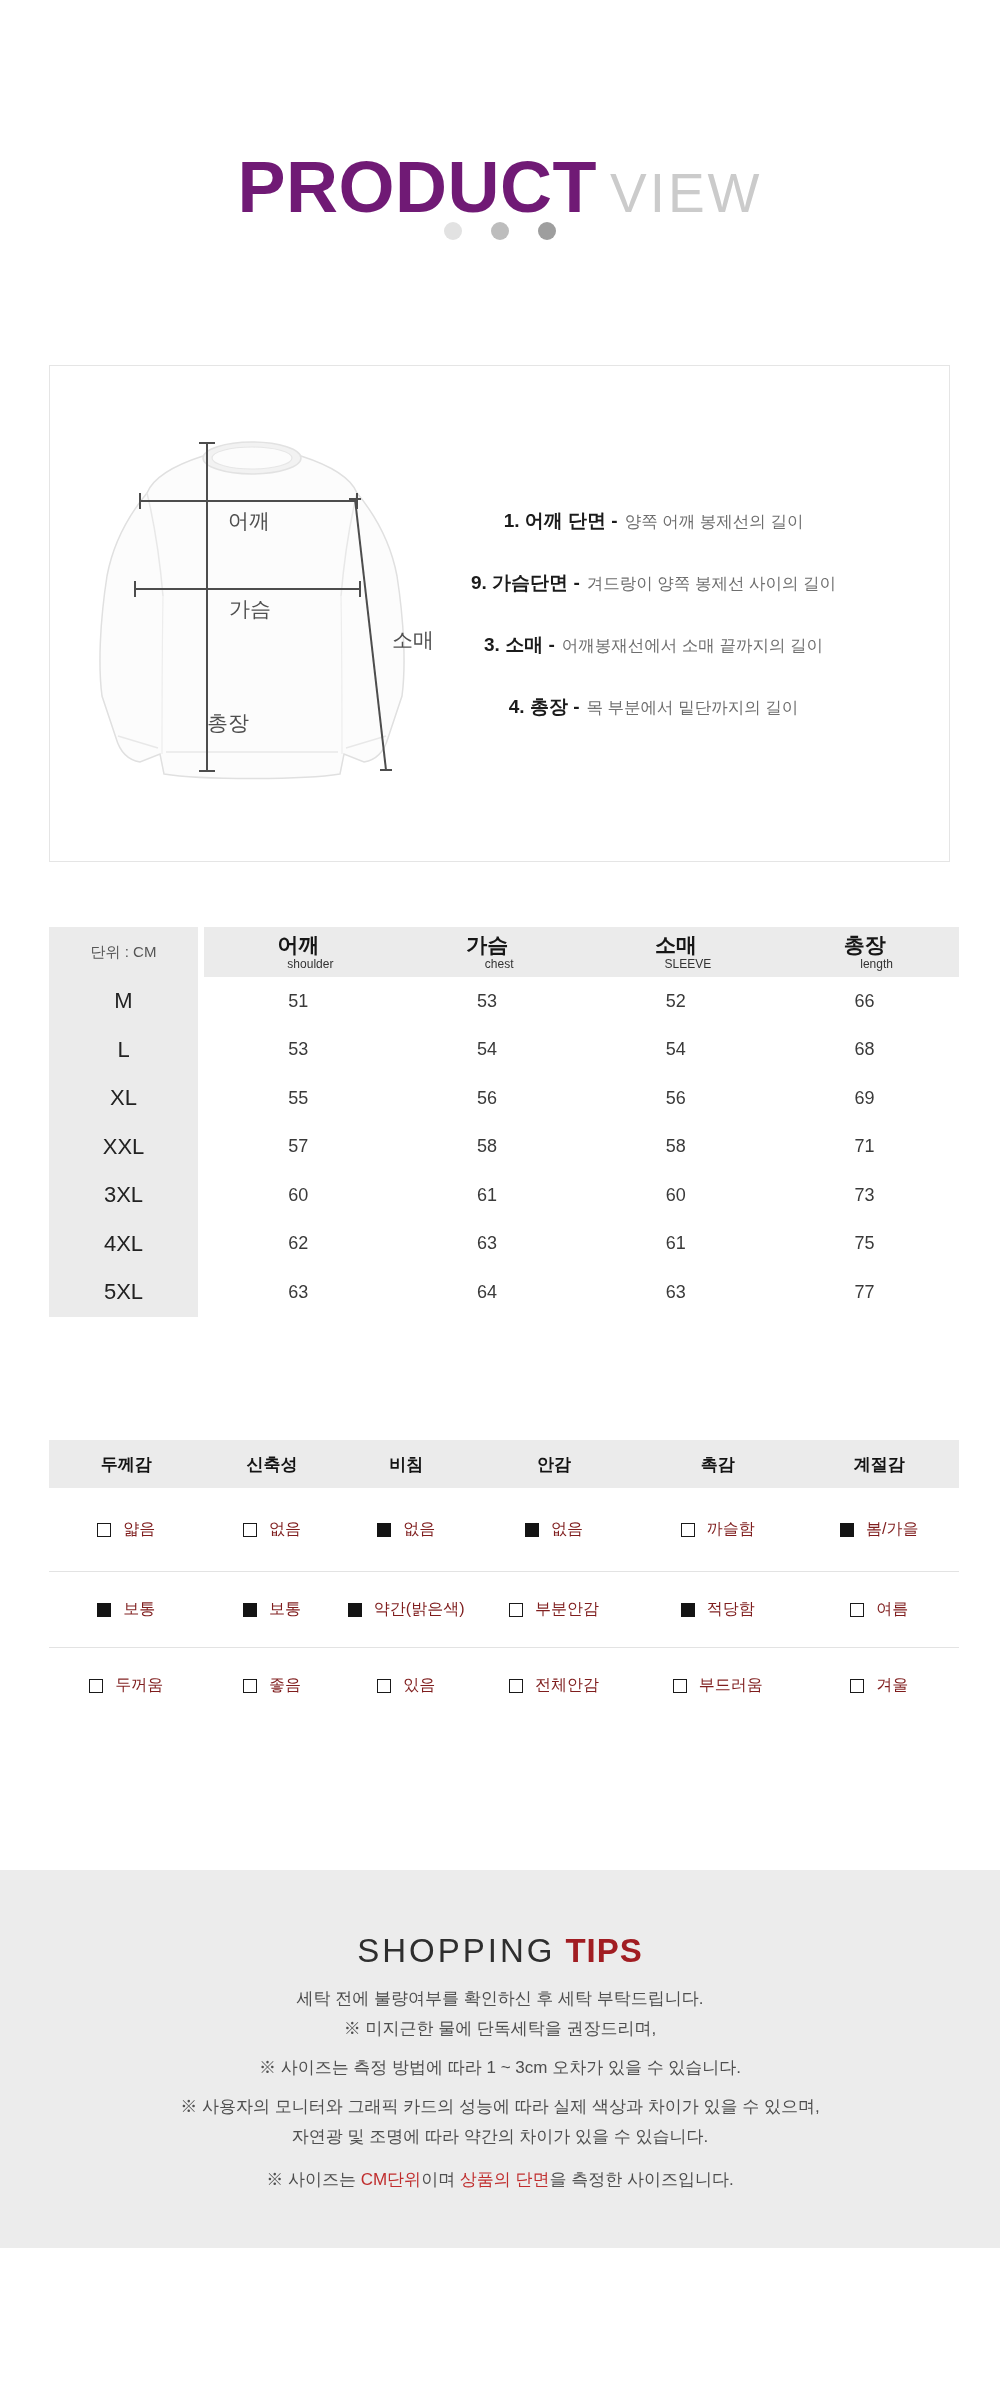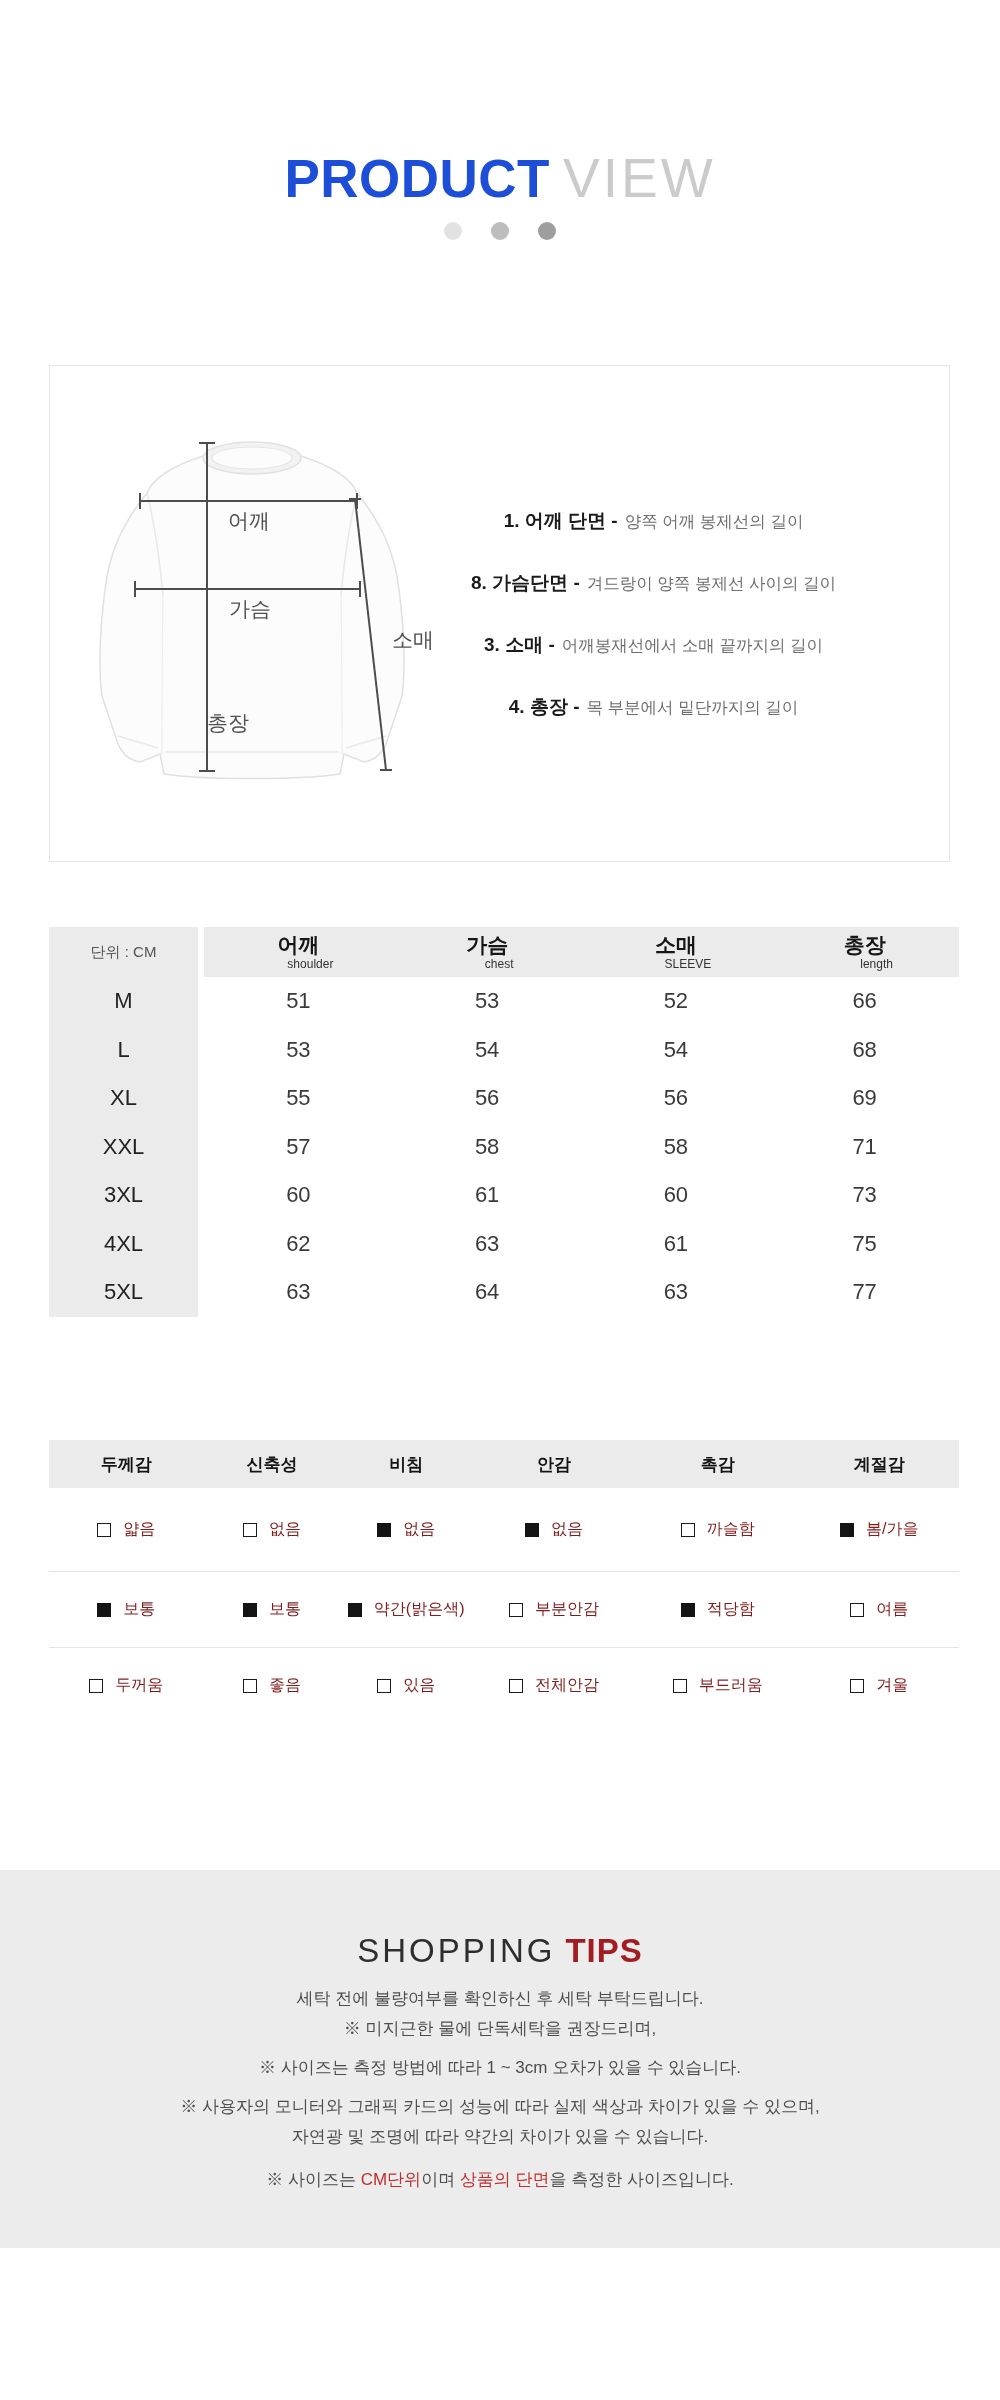--- a/index.html
+++ b/index.html
@@ -3,21 +3,21 @@
 <meta charset="utf-8">
 <style>
   html,body { margin:0; padding:0; background:#fff; }
   .page {
     position:relative; width:1000px; height:2400px; overflow:hidden;
     background:#fff; font-family:"Liberation Sans", sans-serif;
   }
 
   
   .title-wrap { position:absolute; top:146px; left:0; width:100%; text-align:center; white-space:nowrap; }
-  .title-primary { font-size:53px; font-weight:700; color:#1d4ed8; letter-spacing:0.5px; }
+  .title-primary { font-size:72px; font-weight:700; color:#701a75; letter-spacing:0.5px; }
   .title-secondary { font-size:55px; font-weight:300; color:#cbcbcb; margin-left:13px; letter-spacing:3px; }
   .dots { position:absolute; top:222px; left:0; width:100%; display:flex; justify-content:center; gap:29px; }
   .dot { width:18px; height:18px; border-radius:50%; }
 
   
   .diagram-box { position:absolute; left:49px; top:365px; width:899px; height:495px; border:1px solid #e5e5e5; background:#fff; }
   .diagram-svg { position:absolute; left:0; top:0; }
   .notes-list { position:absolute; left:421px; top:142px; }
   .note { margin-bottom:36px; white-space:nowrap;text-align:center; }
   .note-term { font-size:19px; font-weight:700; color:#1b1b1b; }
@@ -29,21 +29,21 @@
     display:grid; grid-template-columns:149px 6px repeat(4, 1fr);
     grid-template-rows:50px repeat(7, 48.5px);
   }
   .cell { display:flex; align-items:center; justify-content:center; background:#fff; }
   .gray { background:#ebebeb; }
   .unit { font-size:15px; color:#555; }
   .colhead { flex-direction:column; line-height:1; }
   .colhead-ko { font-size:21px; font-weight:700; color:#161616; }
   .colhead-en { font-size:12px; color:#333; margin-top:3px;margin-left:24px; }
   .sizename { font-size:22px; font-weight:500; color:#222; }
-  .val { font-size:22px; color:#3a3a3a; }
+  .val { font-size:18px; color:#3a3a3a; }
 
   
   .fabric-table { position:absolute; left:49px; top:1440px; width:910px; }
   .fabric-header-row, .frow {
     display:grid; grid-template-columns:17% 15% 14.5% 18% 18% 17.5%; align-items:center;
   }
   .fabric-header-row { height:48px; background:#ebebeb; }
   .fhead { text-align:center; font-size:17px; font-weight:700; color:#141414; }
   .frow { height:75px; border-bottom:1px solid #e3e3e3; }
   .frow:first-child { height:83px; }
@@ -134,21 +134,21 @@
       </g>
 
       <text class="measure-label" x="199" y="162" text-anchor="middle">어깨</text>
       <text class="measure-label" x="200" y="250" text-anchor="middle">가슴</text>
       <text class="measure-label" x="178" y="364" text-anchor="middle">총장</text>
       <text class="measure-label" x="342" y="281" text-anchor="start">소매</text>
     </svg>
 
     <div class="notes-list">
         <div class="note"><span class="note-term">1. 어깨 단면 -</span><span class="note-desc">양쪽 어깨 봉제선의 길이</span></div>
-        <div class="note"><span class="note-term">8. 가슴단면 -</span><span class="note-desc">겨드랑이 양쪽 봉제선 사이의 길이</span></div>
+        <div class="note"><span class="note-term">9. 가슴단면 -</span><span class="note-desc">겨드랑이 양쪽 봉제선 사이의 길이</span></div>
         <div class="note"><span class="note-term">3. 소매 -</span><span class="note-desc">어깨봉재선에서 소매 끝까지의 길이</span></div>
         <div class="note"><span class="note-term">4. 총장 -</span><span class="note-desc">목 부분에서 밑단까지의 길이</span></div>
       </div>
   </div>
 
   <div class="size-table">
       <div class="cell gray unit">단위 : CM</div>
       <div class="cell"></div>
       <div class="cell gray colhead">
         <div class="colhead-ko">어깨</div>

